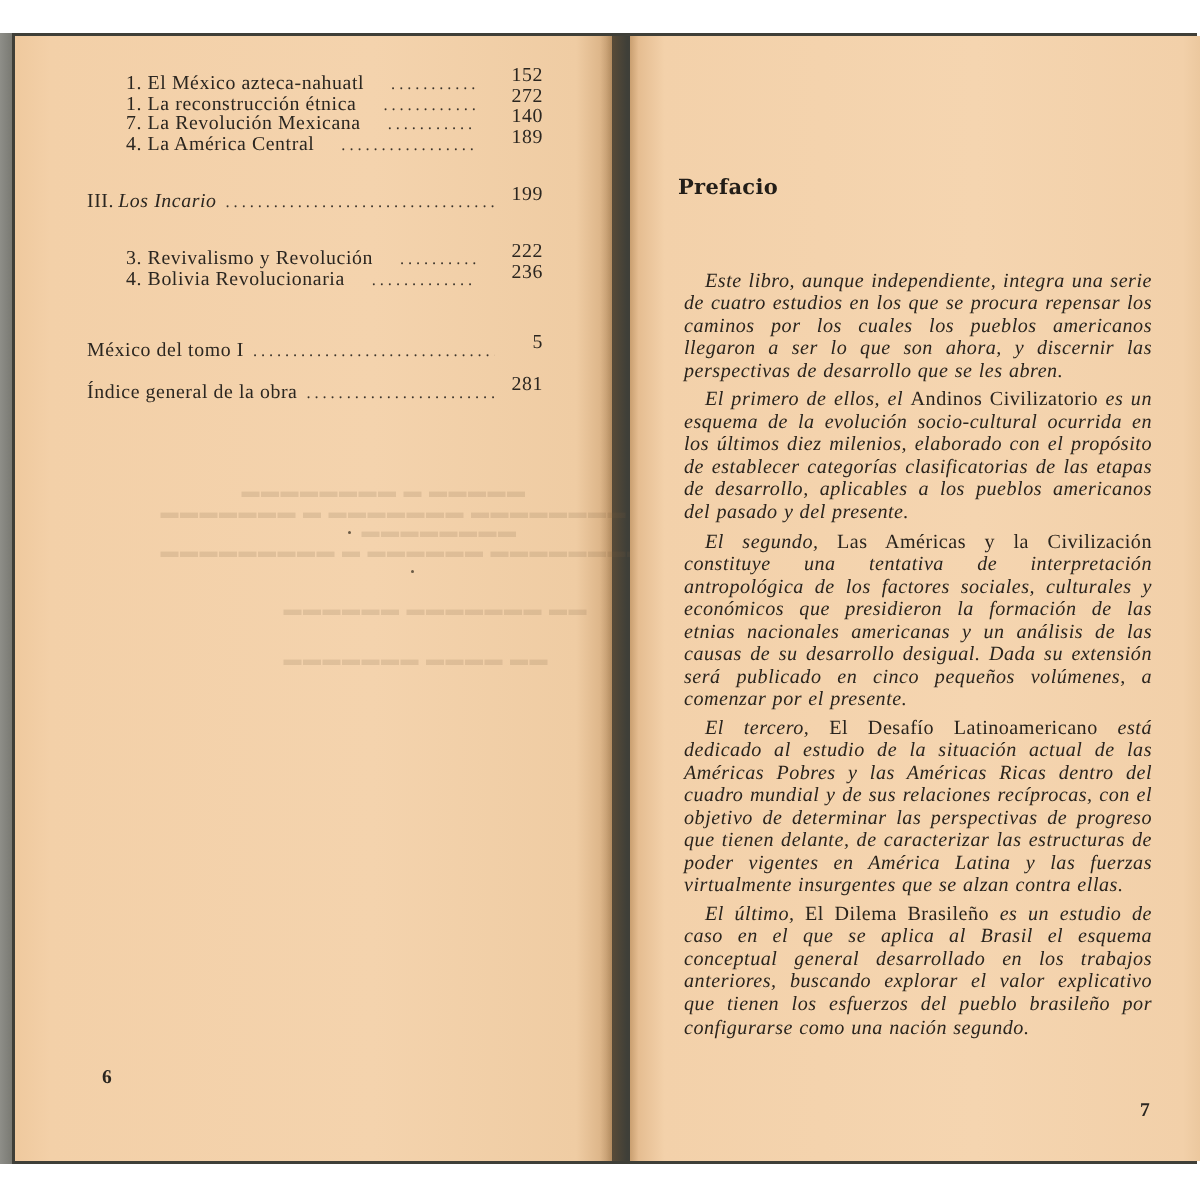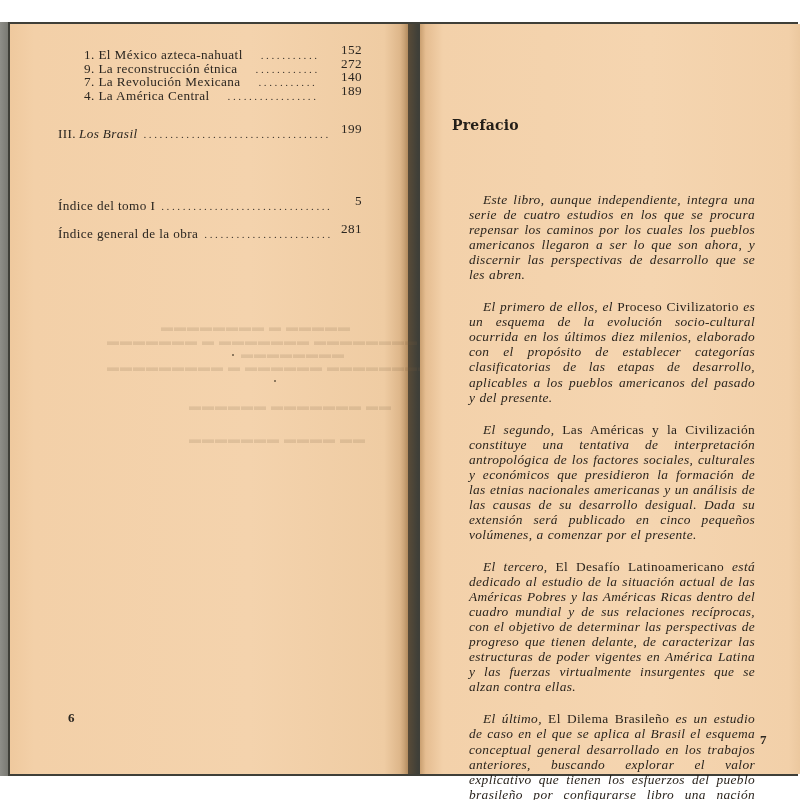--- a/index.html
+++ b/index.html
@@ -127,21 +127,21 @@
       width: 320px;
       font-family: "Liberation Serif", "DejaVu Serif", serif;
       font-size: 13.4px;
       line-height: 15.05px;
       text-align: justify;
       letter-spacing: 0.35px;
       word-spacing: 0.5px;
       color: #2a241d;
     }
     .body-text p {
-      margin: 17px;
+      margin: 4px;
       text-indent: 14px;
       text-align: justify;
     }
     .it { font-style: italic; }
     .rm { font-style: normal; }
 
     .ghost {
       position: absolute;
       color: rgba(120, 95, 65, 0.16);
       font-family: "Liberation Serif", serif;
@@ -178,79 +178,89 @@
 
       <div class="toc">
 
         <div class="toc-group">
           <div class="toc-row sub">
             <span class="toc-label">1. El México azteca-nahuatl</span>
             <span class="toc-dots"></span>
             <span class="toc-page">152</span>
           </div>
           <div class="toc-row sub">
-            <span class="toc-label">9. La reconstrucción étnica</span>
+            <span class="toc-label">1. La reconstrucción étnica</span>
             <span class="toc-dots"></span>
             <span class="toc-page">272</span>
           </div>
           <div class="toc-row sub">
             <span class="toc-label">7. La Revolución Mexicana</span>
             <span class="toc-dots"></span>
             <span class="toc-page">140</span>
           </div>
           <div class="toc-row sub">
             <span class="toc-label">4. La América Central</span>
             <span class="toc-dots"></span>
             <span class="toc-page">189</span>
           </div>
         </div>
 
         <div class="gap-lg"></div>
 
         <div class="toc-row main">
           <span class="toc-label">III.</span>
           <span style="width:6px"></span>
-          <span class="toc-label italic">Los Brasil</span>
+          <span class="toc-label italic">Los Incario</span>
           <span class="toc-dots"></span>
           <span class="toc-page">199</span>
         </div>
 
         <div class="gap-md"></div>
 
         <div class="toc-group">
+          <div class="toc-row sub">
+            <span class="toc-label">3. Revivalismo y Revolución</span>
+            <span class="toc-dots"></span>
+            <span class="toc-page">222</span>
+          </div>
+          <div class="toc-row sub">
+            <span class="toc-label">4. Bolivia Revolucionaria</span>
+            <span class="toc-dots"></span>
+            <span class="toc-page">236</span>
+          </div>
         </div>
 
         <div class="gap-md"></div>
 
         <div class="gap-sm"></div>
         <div class="toc-row main">
-          <span class="toc-label">Índice del tomo I</span>
+          <span class="toc-label">México del tomo I</span>
           <span class="toc-dots"></span>
           <span class="toc-page">5</span>
         </div>
         <div class="gap-sm"></div>
         <div class="toc-row main">
           <span class="toc-label">Índice general de la obra</span>
           <span class="toc-dots"></span>
           <span class="toc-page">281</span>
         </div>
       </div>
 
       <div class="page-number pn-left">6</div>
     </div>
 
     <div class="page page-right">
       <div class="heading">Prefacio</div>
 
       <div class="body-text">
         <p class="it">Este libro, aunque independiente, integra una serie de cuatro estudios en los que se procura repensar los caminos por los cuales los pueblos americanos llegaron a ser lo que son ahora, y discernir las perspectivas de desarrollo que se les abren.</p>
-        <p class="it"><span>El primero de ellos, el </span><span class="rm">Proceso Civilizatorio</span><span> es un esquema de la evolución socio-cultural ocurrida en los últimos diez milenios, elaborado con el propósito de establecer categorías clasificatorias de las etapas de desarrollo, aplicables a los pueblos americanos del pasado y del presente.</span></p>
+        <p class="it"><span>El primero de ellos, el </span><span class="rm">Andinos Civilizatorio</span><span> es un esquema de la evolución socio-cultural ocurrida en los últimos diez milenios, elaborado con el propósito de establecer categorías clasificatorias de las etapas de desarrollo, aplicables a los pueblos americanos del pasado y del presente.</span></p>
         <p class="it"><span>El segundo, </span><span class="rm">Las Américas y la Civilización</span><span> constituye una tentativa de interpretación antropológica de los factores sociales, culturales y económicos que presidieron la formación de las etnias nacionales americanas y un análisis de las causas de su desarrollo desigual. Dada su extensión será publicado en cinco pequeños volúmenes, a comenzar por el presente.</span></p>
         <p class="it"><span>El tercero, </span><span class="rm">El Desafío Latinoamericano</span><span> está dedicado al estudio de la situación actual de las Américas Pobres y las Américas Ricas dentro del cuadro mundial y de sus relaciones recíprocas, con el objetivo de determinar las perspectivas de progreso que tienen delante, de caracterizar las estructuras de poder vigentes en América Latina y las fuerzas virtualmente insurgentes que se alzan contra ellas.</span></p>
-        <p class="it"><span>El último, </span><span class="rm">El Dilema Brasileño</span><span> es un estudio de caso en el que se aplica al Brasil el esquema conceptual general desarrollado en los trabajos anteriores, buscando explorar el valor explicativo que tienen los esfuerzos del pueblo brasileño por configurarse libro una nación moderna.</span></p>
+        <p class="it"><span>El último, </span><span class="rm">El Dilema Brasileño</span><span> es un estudio de caso en el que se aplica al Brasil el esquema conceptual general desarrollado en los trabajos anteriores, buscando explorar el valor explicativo que tienen los esfuerzos del pueblo brasileño por configurarse como una nación segundo.</span></p>
       </div>
 
       <div class="page-number pn-right">7</div>
     </div>
 
     <div class="gutter-shadow"></div>
   </div>
 </div>
 
 </body></html>

